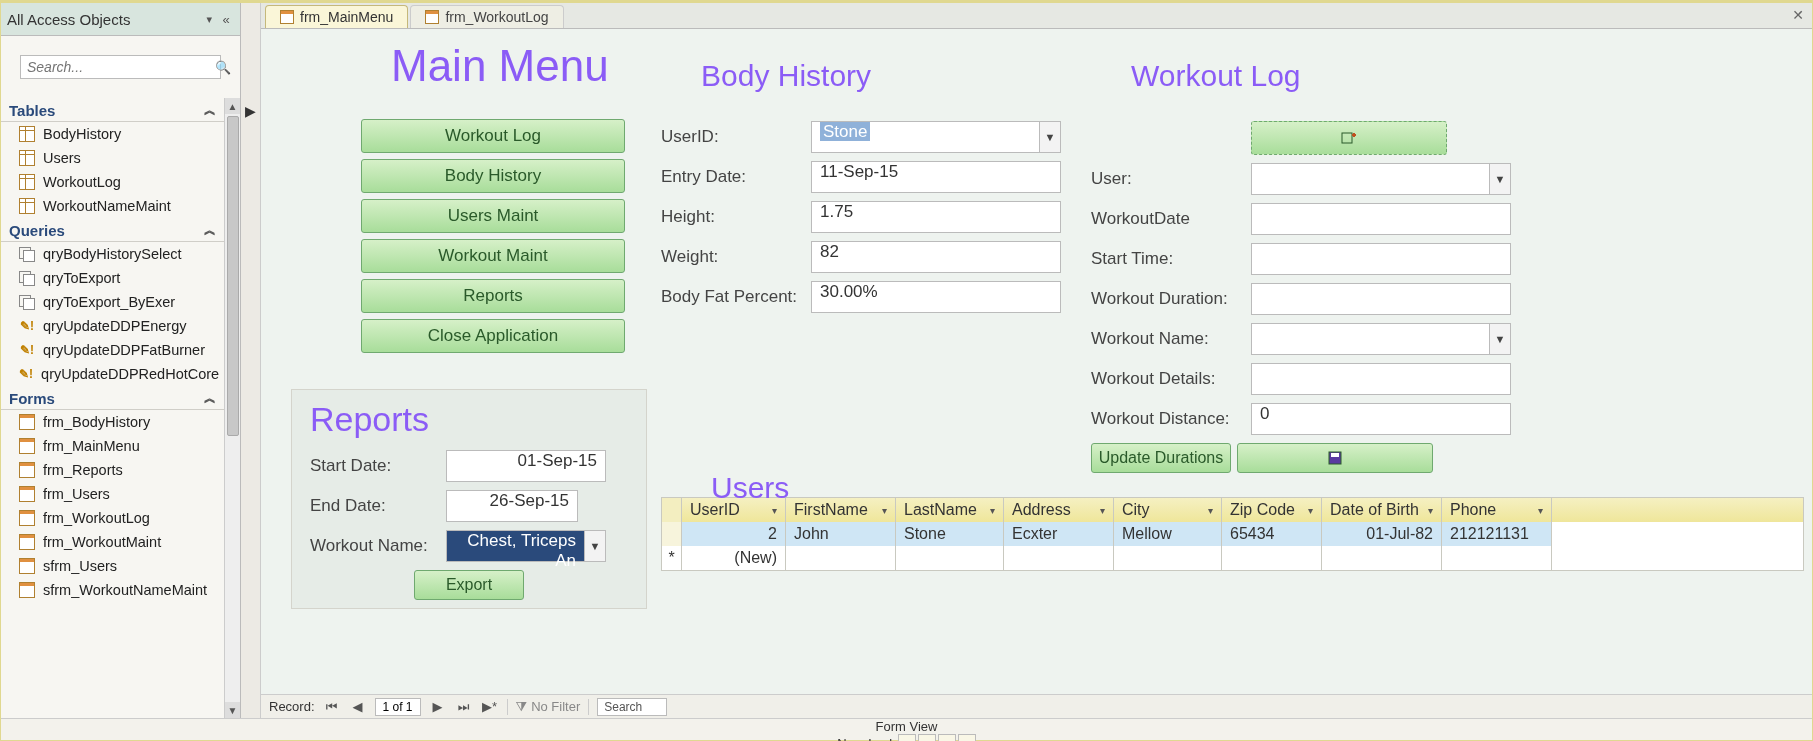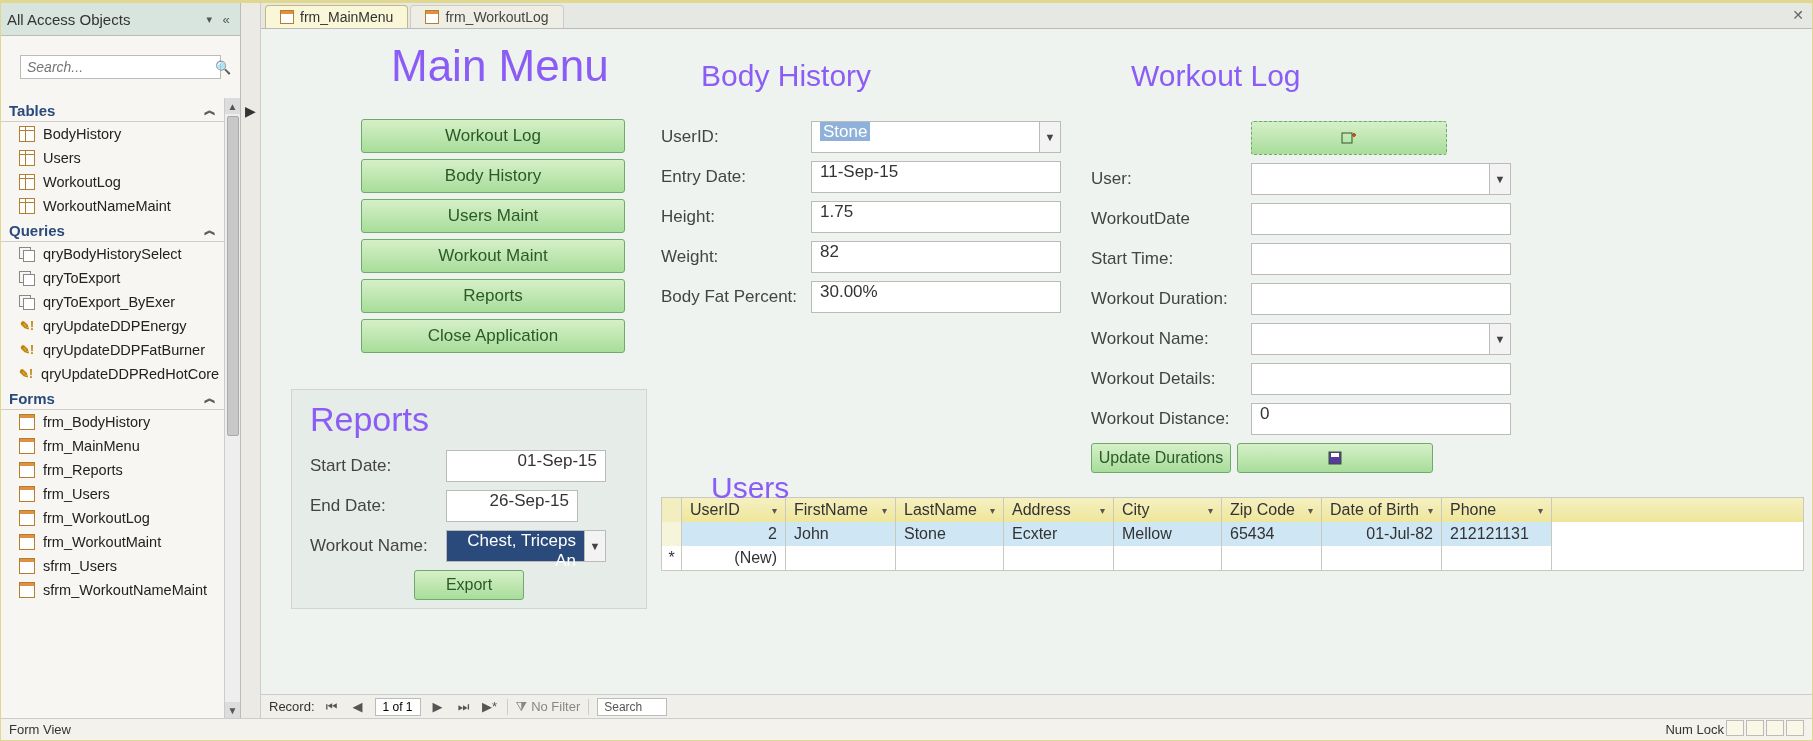--- a/index.html
+++ b/index.html
@@ -94,21 +94,21 @@
 .row .gcell.num { justify-content:flex-end; }
 
 
 .recnav { height:24px; border-top:1px solid #ccc; background:#f0efe9; display:flex; align-items:center; gap:8px; padding:0 8px; font-size:13px; color:#333; }
 .recnav .rbtn { width:18px; text-align:center; color:#555; cursor:pointer;}
 .recnav input { width:46px; height:18px; border:1px solid #bbb; font-size:12px; text-align:center;}
 .filterchip { display:flex; align-items:center; gap:4px; color:#888; border-left:1px solid #ccc; border-right:1px solid #ccc; padding:0 8px;}
 .searchbox2 { border:1px solid #bbb; background:#fff; height:18px; padding:0 6px; font-size:12px; color:#555; width:70px; display:flex; align-items:center;}
 
 
-.status { height:22px; border-top:1px solid #ccc; background:#f3f2ec; display:flex; align-items:center; justify-content:space-between; padding:0 8px; font-size:13px; }
+.status { height:22px; border-top:1px solid #ccc; background:#f3f2ec; display:flex; align-items:center; justify-content:space-between; padding:0 8px; font-size:13px;flex-direction:column; }
 .status .views span { display:inline-block; width:18px; height:16px; border:1px solid #bbb; margin-left:2px; background:#f9f7e6; }
 .svgicon { width:16px; height:14px; }
 </style>
 </head>
 <body>
 
 <div class="app">
 <div class="topstrip"></div>
 <div class="mainrow">
 

